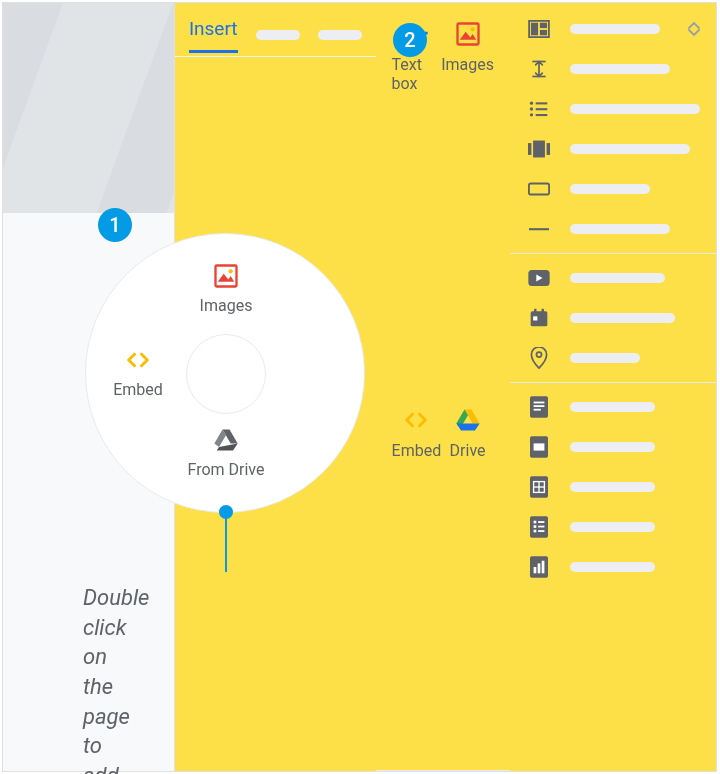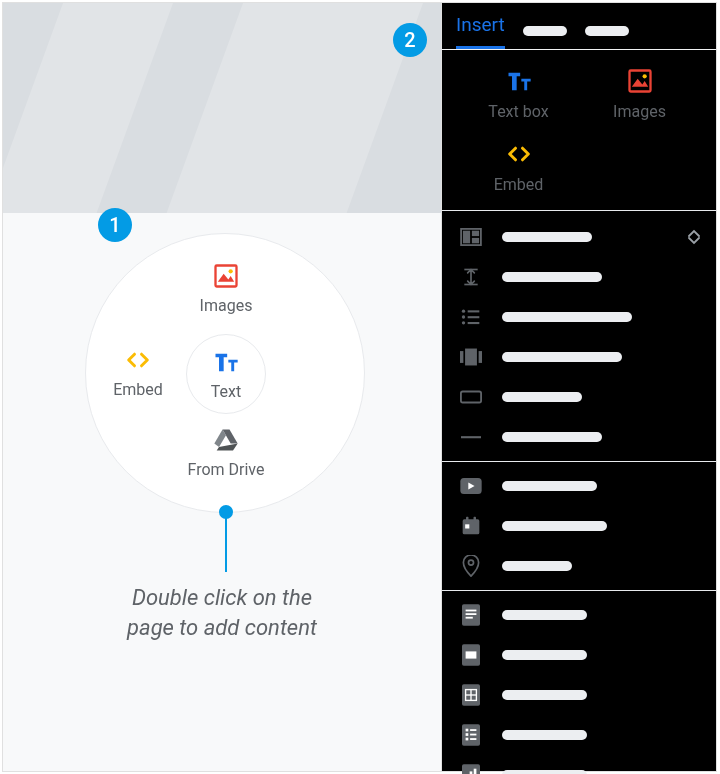--- a/index.html
+++ b/index.html
@@ -121,24 +121,23 @@
     color: #5f6368;
     font-size: 22px;
     line-height: 1.35;
     padding: 0 80px;
     font-style: italic;
   }
 
   .side-panel {
     flex: 1;
     border-left: 1px solid #e0e0e0;
-    background: #000000;
-    display: flex;
-    flex-direction: column;
-    text-align: right;
+    background: #fde047;
+    display: flex;
+    flex-direction: row;
   }
   .tabs {
     display: flex;
     align-items: center;
     padding: 10px 14px 0 14px;
     gap: 18px;
     border-bottom: 1px solid #f1f3f4;
     height: 54px;
   }
   .tab-active {
@@ -259,28 +258,20 @@
 
       <div class="radial-item ri-left">
         <span class="ico">
           <svg class="icon" viewBox="0 0 24 24">
               <path d="M9 7l-5 5 5 5M15 7l5 5-5 5" fill="none" stroke="#fbbc04" stroke-width="2.5" stroke-linecap="round" stroke-linejoin="round"></path>
             </svg>
         </span>
         <span>Embed</span>
       </div>
 
-      <div class="radial-item ri-center">
-        <span class="ico">
-          <svg class="icon" viewBox="0 0 24 24">
-              <path d="M3 5h10v3H10v12H6V8H3V5zM14 10h8v2.5h-3V20h-2.5v-7.5H14V10z" fill="#1a73e8"></path>
-            </svg>
-        </span>
-        <span>Text</span>
-      </div>
     </div>
 
     <div class="pointer-dot"></div>
     <div class="pointer-line"></div>
 
     <div class="hint-text">
       <span>Double click on the</span><br>
       <span>page to add content</span>
     </div>
   </div>
@@ -311,20 +302,30 @@
         </span>
         <span>Images</span>
       </div>
       <div class="insert-tile">
         <span class="ico">
           <svg class="icon" viewBox="0 0 24 24">
               <path d="M9 7l-5 5 5 5M15 7l5 5-5 5" fill="none" stroke="#fbbc04" stroke-width="2.5" stroke-linecap="round" stroke-linejoin="round"></path>
             </svg>
         </span>
         <span>Embed</span>
+      </div>
+      <div class="insert-tile">
+        <span class="ico">
+          <svg class="icon" viewBox="0 0 24 24">
+              <polygon points="9,3 15,3 22,15 16,15" fill="#fbbc04"></polygon>
+              <polygon points="2,15 9,3 12,8 6,18" fill="#34a853"></polygon>
+              <polygon points="2,15 22,15 18,21 6,21" fill="#1a73e8"></polygon>
+            </svg>
+        </span>
+        <span>Drive</span>
       </div>
     </div>
 
     <div class="insert-list" id="insert-list">
         <div class="list-row">
           <span class="list-icon">
             <svg width="22" height="18" viewBox="0 0 24 20">
               <rect x="1" y="1" width="22" height="18" fill="none" stroke="#5f6368" stroke-width="2"></rect>
               <rect x="3" y="3" width="8" height="14" fill="#5f6368"></rect>
               <rect x="13" y="3" width="8" height="6" fill="#5f6368"></rect>

